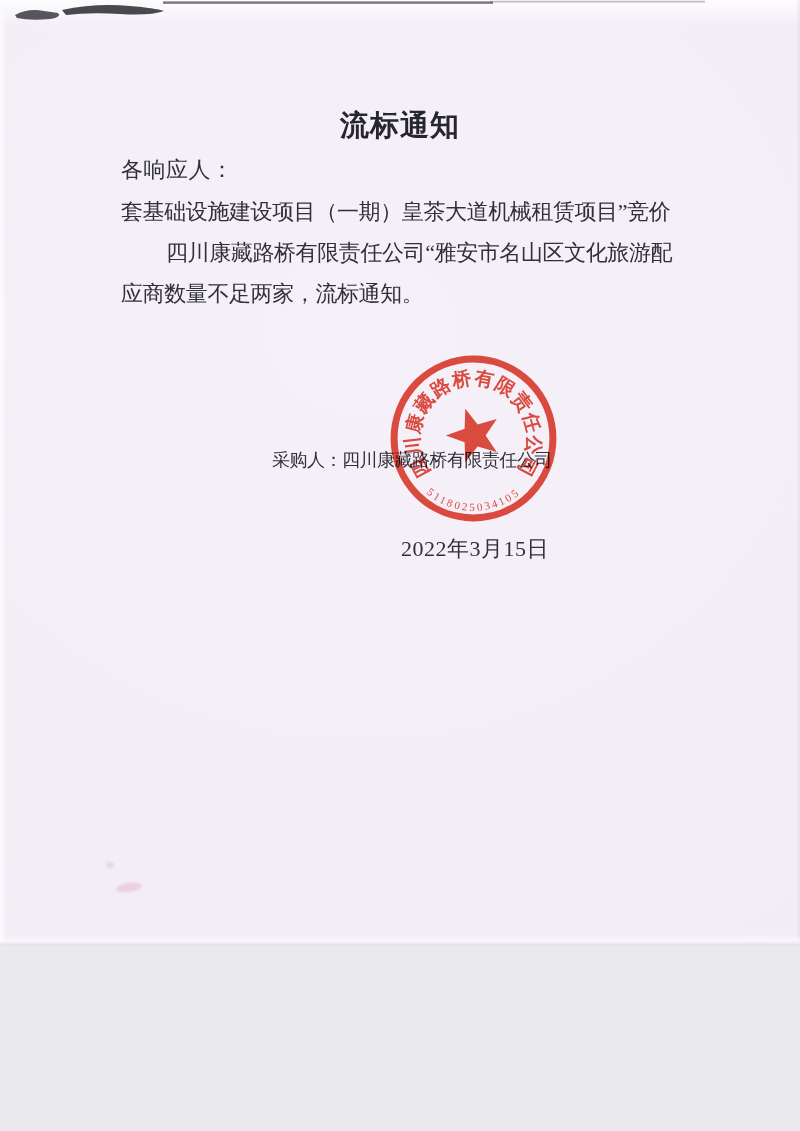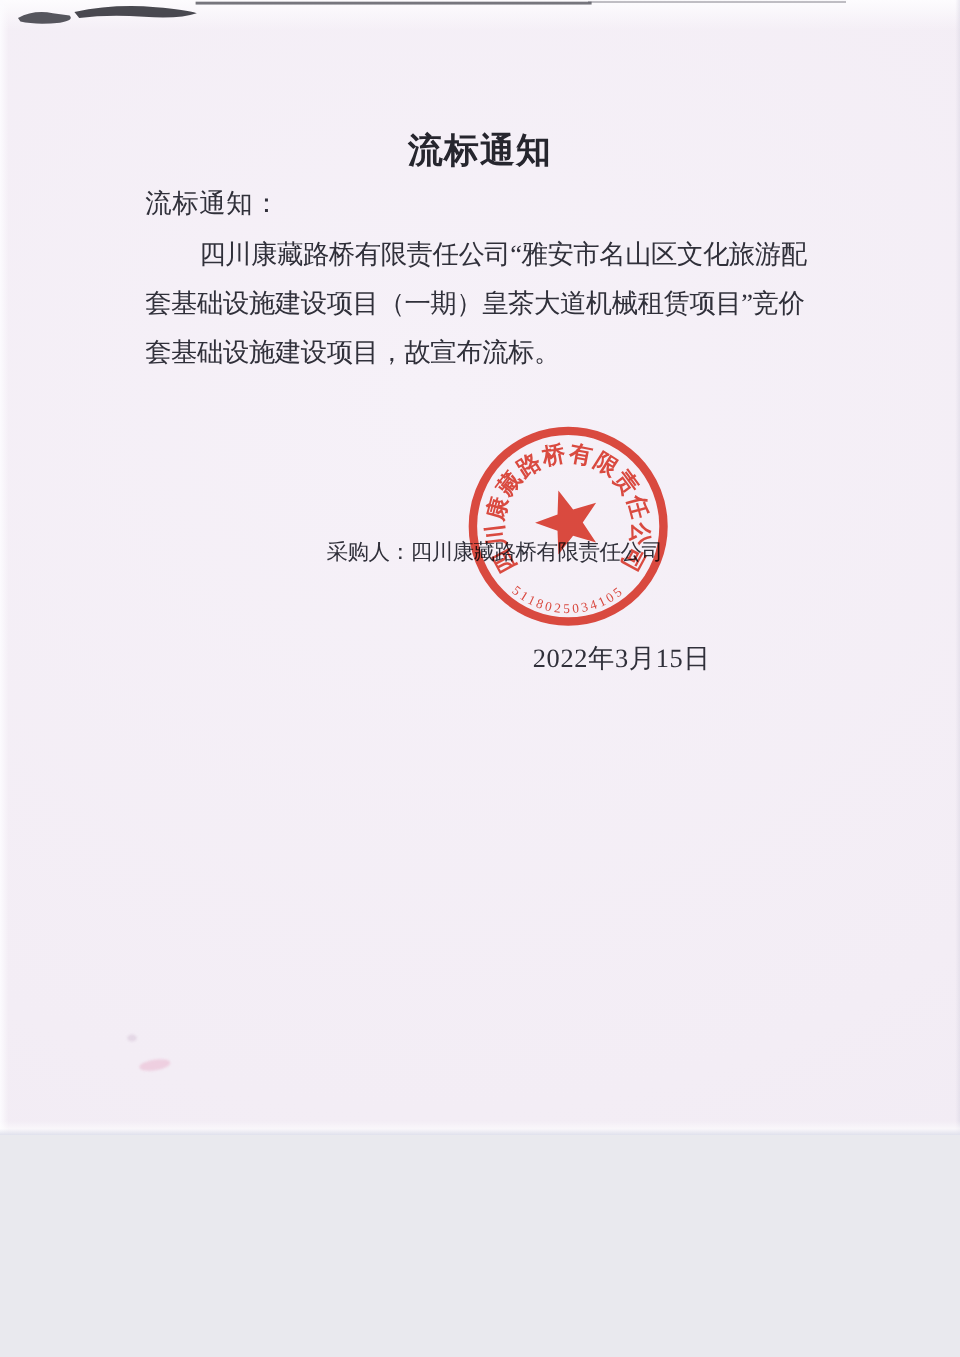--- a/index.html
+++ b/index.html
@@ -70,21 +70,20 @@
     letter-spacing: -0.5px;
     white-space: nowrap;
   }
 
   .date-line {
     position: absolute;
     left: 401px; top: 534px;
     font-size: 22px;
     letter-spacing: 0.5px;
     white-space: nowrap;
-    margin-left: 43px;
   }
 
   .seal {
     position: absolute;
     left: 378px; top: 343px;
     width: 191px; height: 191px;
     mix-blend-mode: multiply;
     opacity: 0.95;
   }
 
@@ -116,26 +115,26 @@
     <path d="M62 10 Q95 3 130 6 Q155 8 164 11 Q150 16 120 14 Q90 12 66 15 Z" fill="#35353d" opacity="0.9"></path>
     <rect x="163" y="1.4" width="330" height="2.4" fill="#4a4a52" opacity="0.75"></rect>
     <rect x="490" y="0.8" width="215" height="1.7" fill="#5a5a64" opacity="0.38"></rect>
   </svg>
   <div class="edge-left"></div>
   <div class="edge-right"></div>
   <div class="edge-bottom"></div>
 
   <h1 class="title">流标通知</h1>
 
-  <div class="salutation">流标通知：</div>
+  <div class="salutation">各响应人：</div>
 
   <div class="body-text">
+    <div class="line">套基础设施建设项目（一期）皇茶大道机械租赁项目”竞价</div>
     <div class="line indent">四川康藏路桥有限责任公司“雅安市名山区文化旅游配</div>
-    <div class="line">套基础设施建设项目（一期）皇茶大道机械租赁项目”竞价</div>
-    <div class="line">套基础设施建设项目，故宣布流标。</div>
+    <div class="line">应商数量不足两家，流标通知。</div>
   </div>
 
   <div class="buyer-line">采购人：四川康藏路桥有限责任公司</div>
 
   <div class="date-line">2022年3月15日</div>
 
   <div class="seal">
     <svg width="191" height="191" viewBox="0 0 190 190">
       <defs>
         <path id="topArc" d="M 52.4 128.3 A 54 54 0 1 1 137.6 128.3" fill="none"></path>

